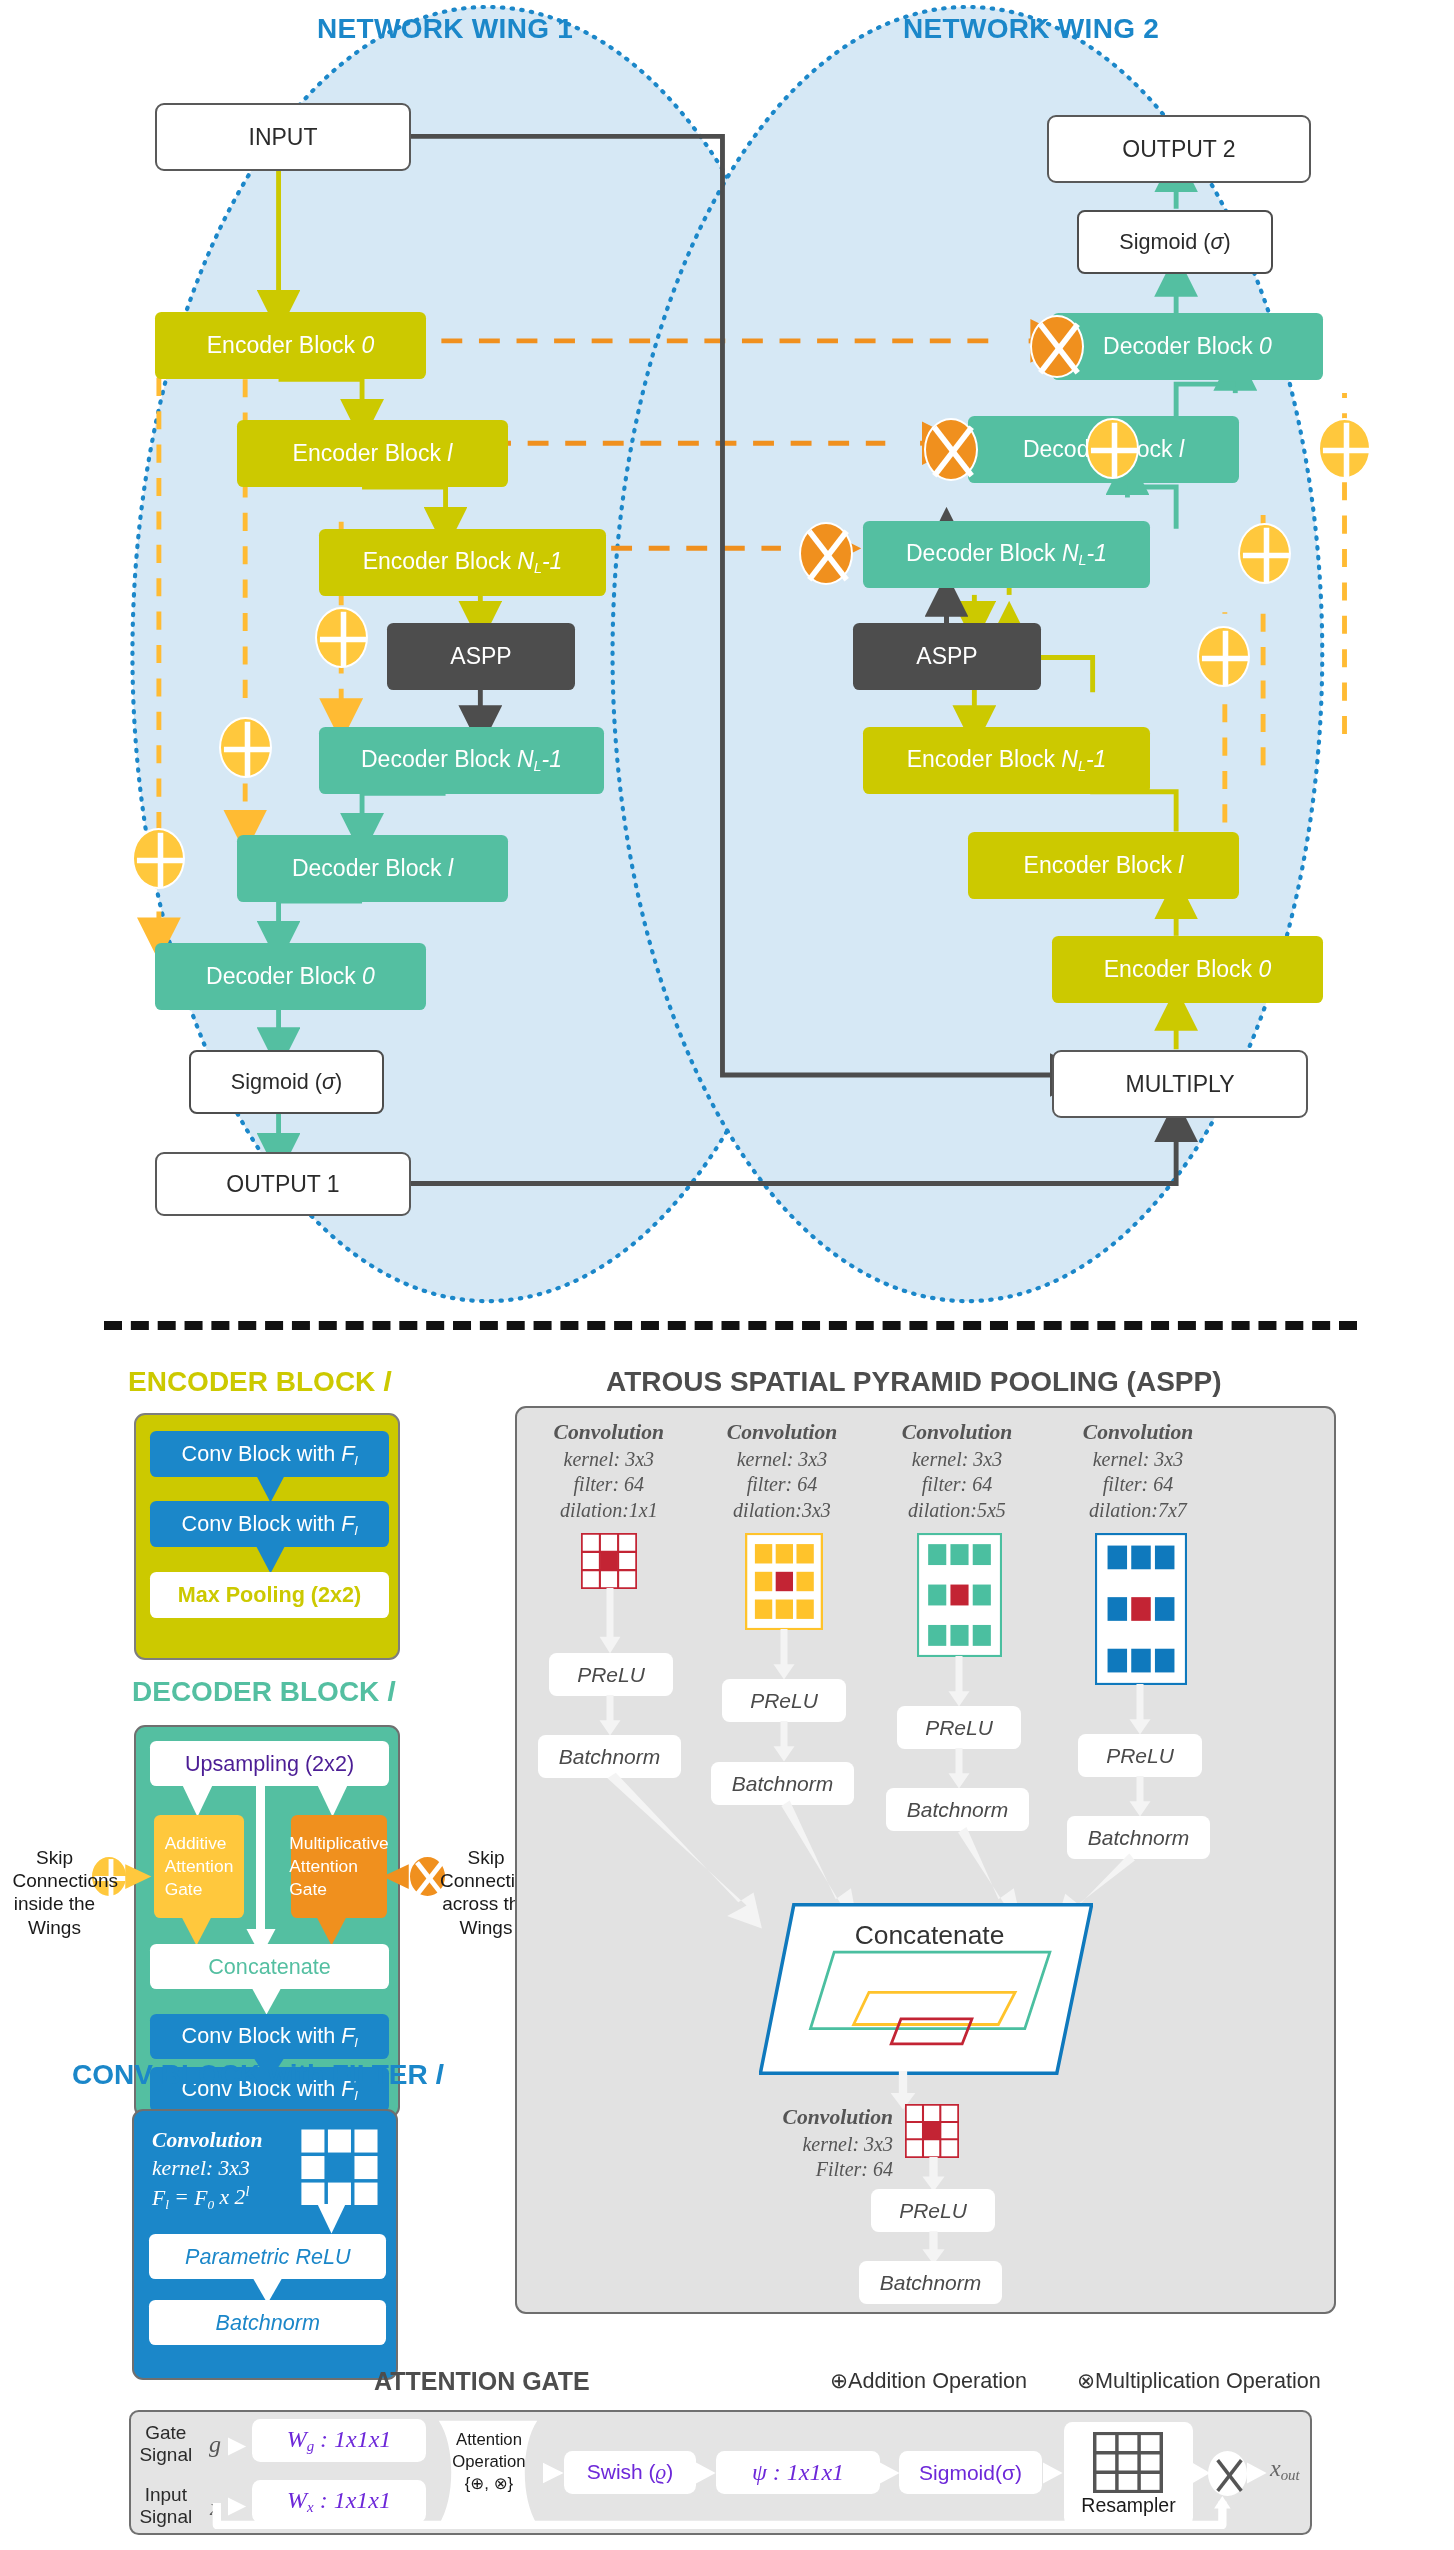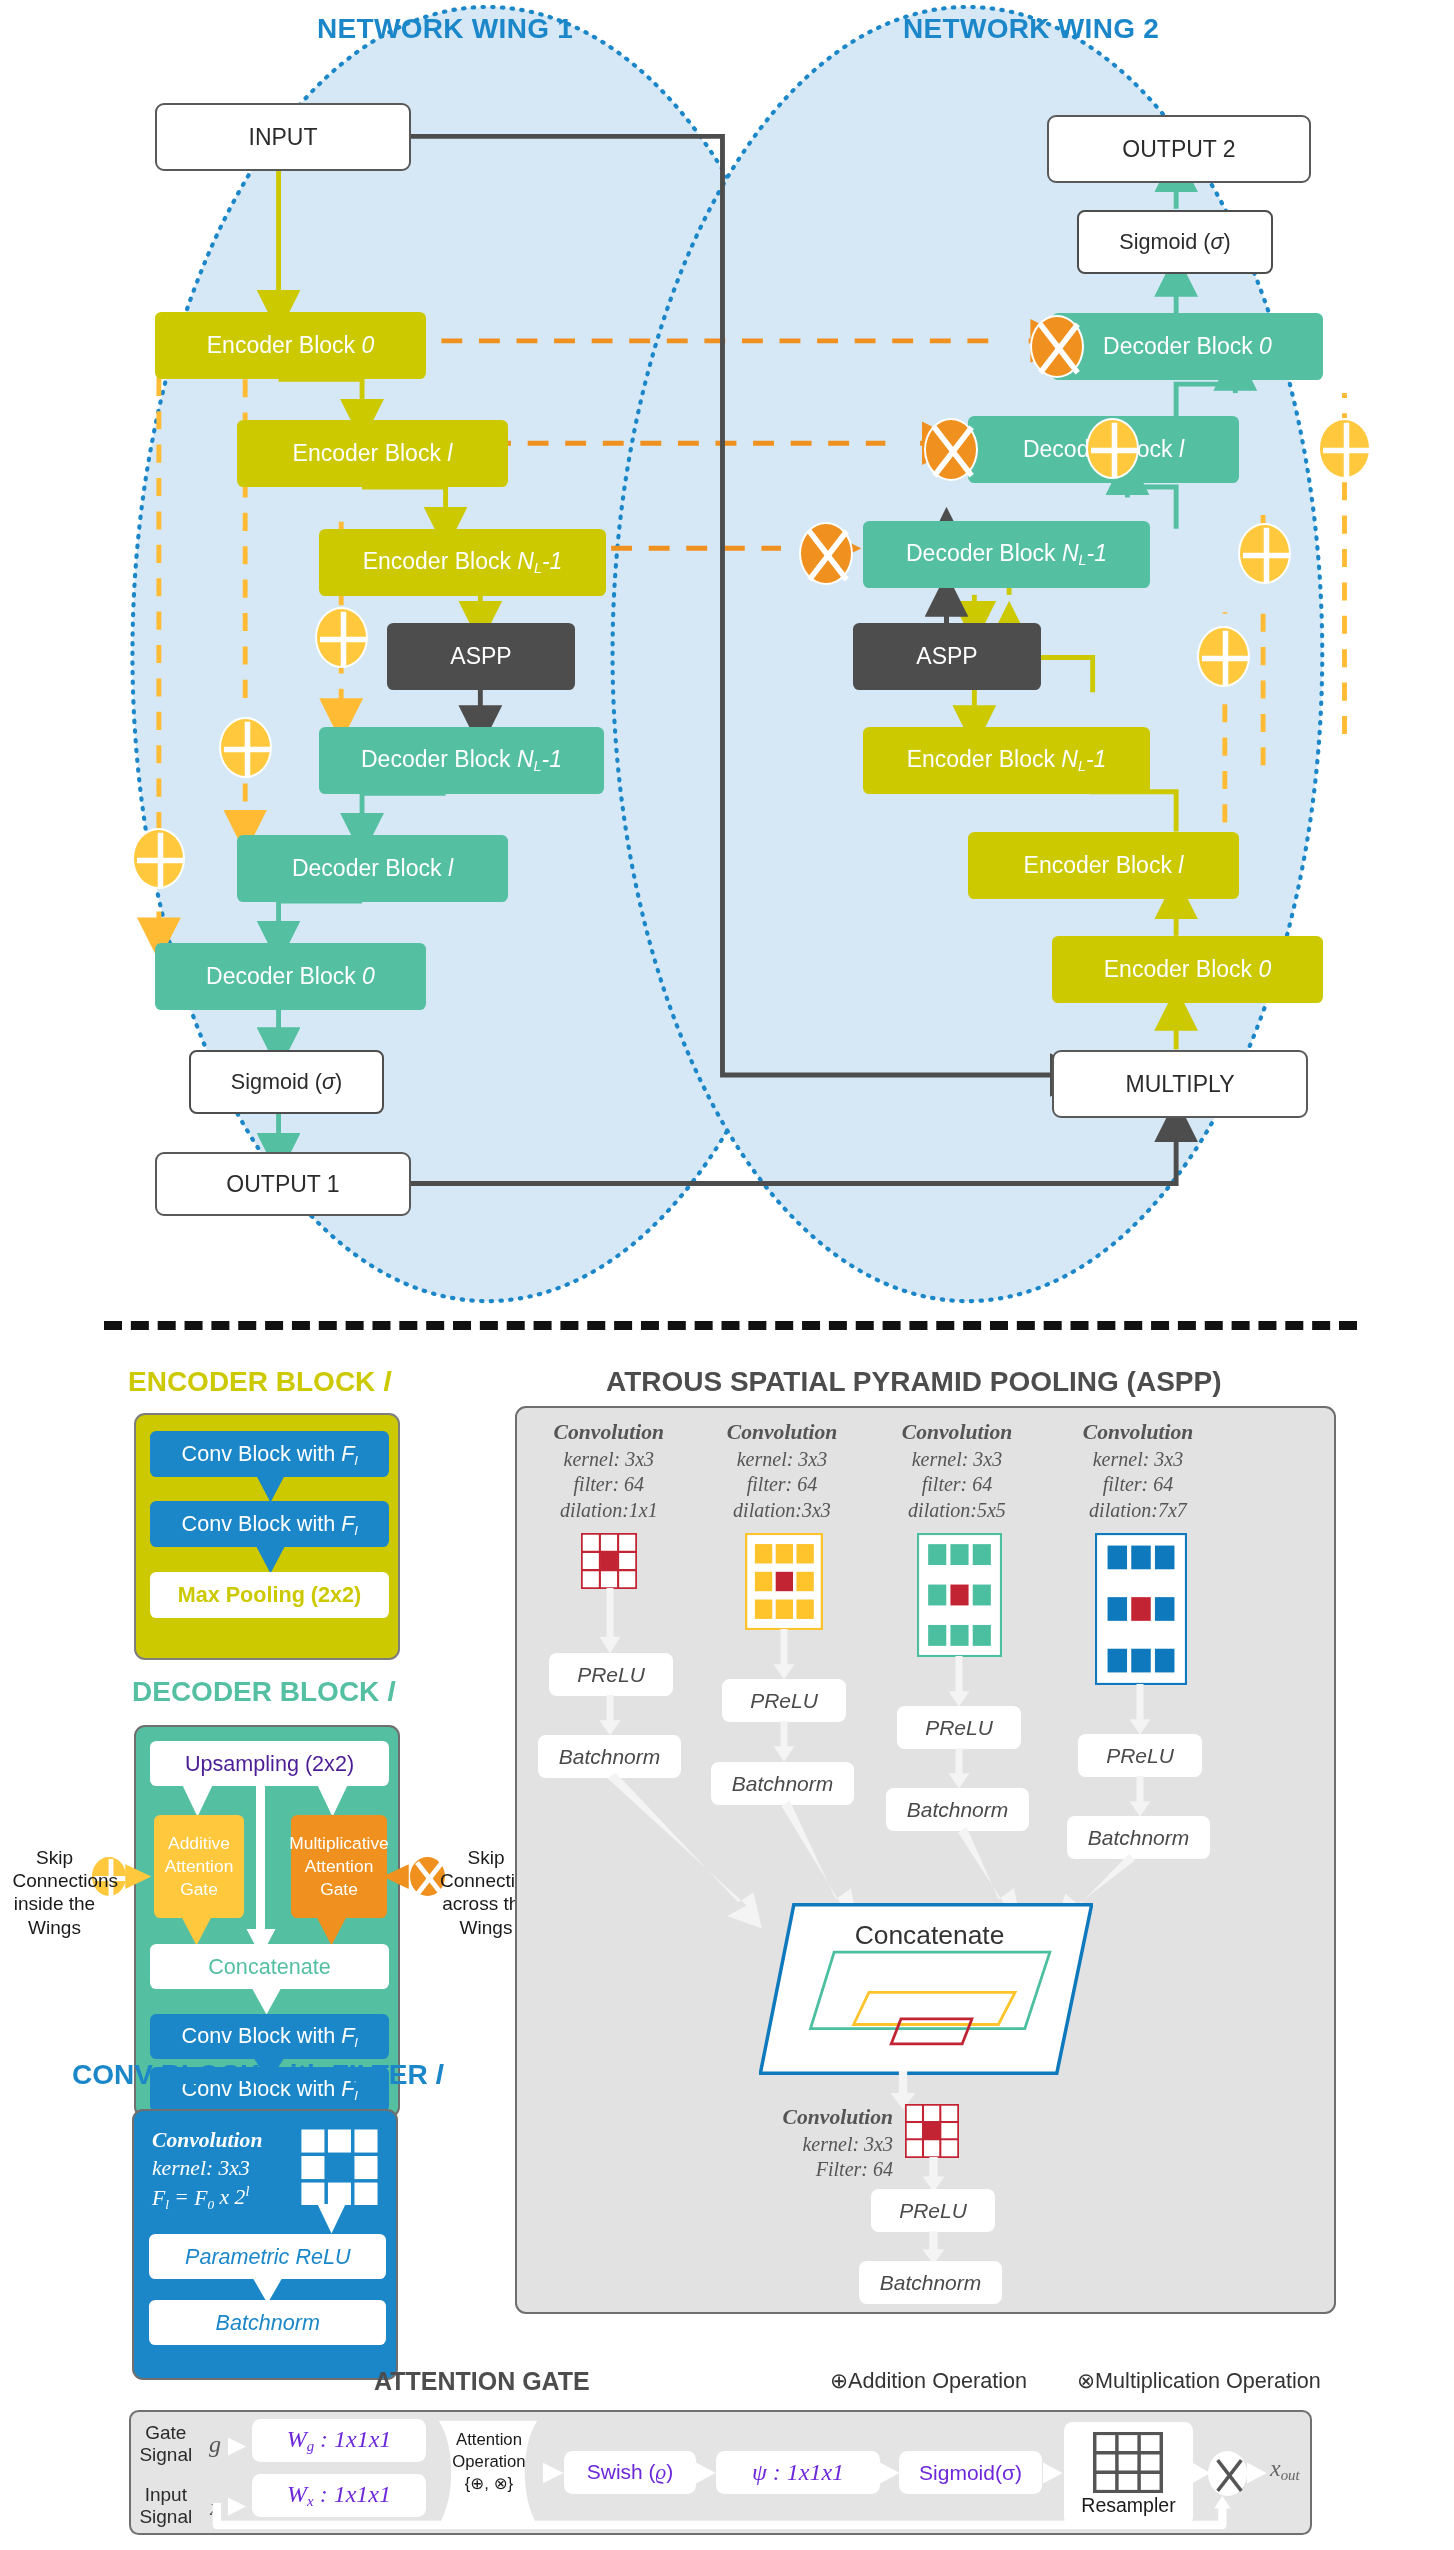--- a/index.html
+++ b/index.html
@@ -62,21 +62,21 @@
   #divider { position:absolute; left:104px; top:1321px; width:1253px; height:0; border-top:9px dashed #111; }
 
   
   .panel-title {
     position:absolute; font-weight:bold; white-space:nowrap;
   }
   .lg-box { position:absolute; border-radius:11px; }
 
   .inner-box {
     position:absolute; display:flex; align-items:center; justify-content:center;
-    text-align:center; border-radius:6.3px; white-space:nowrap;
+    text-align:left; border-radius:6.3px; white-space:nowrap;
   }
 
   
   #aspp-panel {
     position:absolute; background:#e2e2e2; border:2.1px solid #6e6e6e; border-radius:11px;
   }
   .aspp-col-text {
     position:absolute; text-align:center; color:#555555;
     font-family:"Liberation Serif", serif; font-style:italic; font-size:20px; line-height:1.28;
     white-space:nowrap;
@@ -636,21 +636,21 @@
     Input<br>Signal
   </div>
   <div class="ag-label serif-it" style="left:79px; top:81px; font-size:24px; color:#555;">x</div>
   <svg class="abs" style="left:97px; top:84px;" width="19.5" height="21" viewBox="0 0 28 30">
     <path d="M0,2 L0,28 L26,15 Z" fill="#ffffff"></path>
   </svg>
 
   <div class="ag-pill serif-it" style="left:121px; top:7px; width:174px; height:43px; font-size:24px;">
     <span><i>W<span class="sub">g</span></i> : 1x1x1</span>
   </div>
-  <div class="ag-pill serif-it" style="left:121px; top:62px; width:174px; height:43px; font-size:24px;">
+  <div class="ag-pill serif-it" style="left:121px; top:68px; width:174px; height:43px; font-size:24px;">
     <span><i>W<span class="sub">x</span></i> : 1x1x1</span>
   </div>
 
   <svg class="abs" style="left:298px; top:5.6px;" width="118" height="111" viewBox="0 0 170 160">
     <path d="M14,4 L156,4 C132,40 132,116 156,154 L14,154 C38,116 38,40 14,4 Z" fill="#ffffff"></path>
   </svg>
   <div class="abs" style="left:306px; top:16.7px; width:104px; text-align:center; font-size:16.7px; color:#1a1a1a; line-height:1.32;">
     Attention<br>Operation<br>{⊕, ⊗}
   </div>
 

